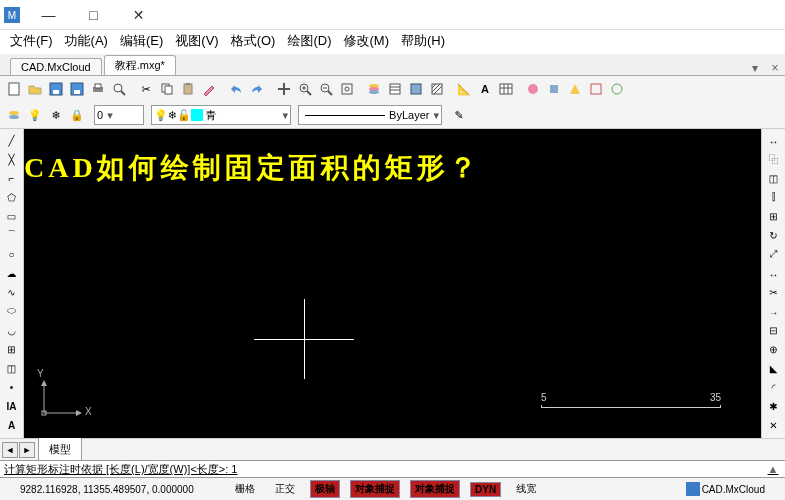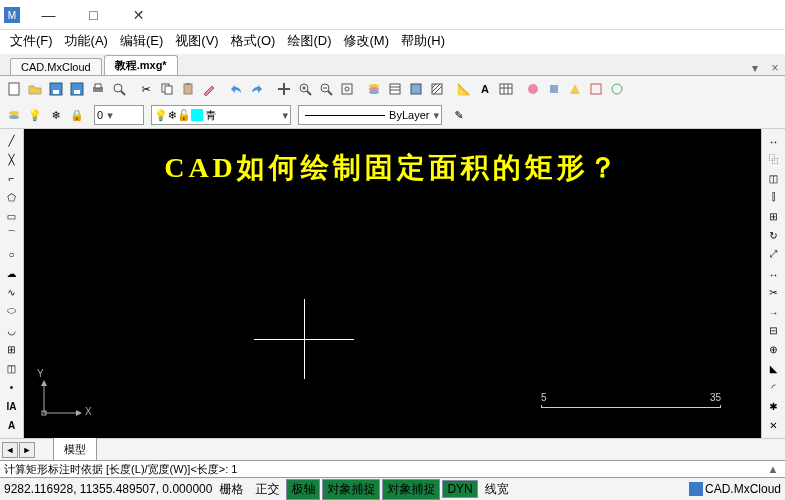--- a/index.html
+++ b/index.html
@@ -7,52 +7,52 @@
 .titlebar { height: 30px; background: #fff; display: flex; align-items: center; padding: 0 4px; border-bottom: 1px solid #ddd; }
 .titlebar .icon { width: 16px; height: 16px; margin-right: 6px; }
 .titlebar .title { flex: 1; font-size: 12px; color: #333; }
 .winbtns { display: flex; }
 .winbtn { width: 45px; height: 28px; display: flex; align-items: center; justify-content: center; color: #333; font-size: 14px; }
 .menubar { height: 24px; display: flex; align-items: flex-start; padding: 0 4px; background: #fff; }
 .menuitem { padding: 2px 6px; font-size: 13px; }
 .toolbars { background: #f4f4f4; border-bottom: 1px solid #ccc; }
 .tabrow { height: 22px; display: flex; align-items: flex-end; background: #f0f0f0; border-bottom: 1px solid #aaa; padding-left: 10px; }
 .tab { padding: 2px 10px; background: #f8f8f8; border: 1px solid #aaa; border-bottom: none; margin-right: 2px; font-size: 11px; border-radius: 3px 3px 0 0; }
-.tab.active { background: #fff; font-weight: bold; }
+.tab.active { background: #fff; font-weight: normal; }
 .tabrow .filler { flex: 1; }
 .tabrow .rightctrl { width: 20px; text-align: center; color: #666; }
 .toolbar-row { height: 26px; display: flex; align-items: center; padding: 0 4px; gap: 1px; }
 .tbtn { width: 20px; height: 20px; display: flex; align-items: center; justify-content: center; border: 1px solid transparent; font-size: 11px; }
 .sep { width: 5px; }
 .combo { height: 20px; border: 1px solid #999; background: #fff; display: flex; align-items: center; padding: 0 2px; font-size: 11px; }
 .combo .sw { width: 12px; height: 12px; margin-right: 3px; }
 .combo .arrow { margin-left: 4px; color: #555; }
 .workarea { flex: 1; display: flex; min-height: 0; }
 .vtoolbar { width: 24px; background: #f4f4f4; display: flex; flex-direction: column; align-items: center; gap: 1px; padding: 2px 0; border-right: 1px solid #ccc; }
 .vtoolbar.right { border-right: none; border-left: 1px solid #ccc; }
 .vbtn { width: 20px; height: 18px; display: flex; align-items: center; justify-content: center; font-size: 10px; }
 .canvas { flex: 1; background: #000; position: relative; overflow: hidden; }
-.bigtext { position: absolute; top: 20px; left: 0; right: 0; text-align: center; color: #ffff00; font-size: 28px; font-weight: bold; font-family: SimSun, serif; letter-spacing: 4px; }
+.bigtext { position: absolute; top: 20px; left: 0; right: 0; text-align: left; color: #ffff00; font-size: 28px; font-weight: bold; font-family: SimSun, serif; letter-spacing: 4px; }
 .crosshair { position: absolute; left: 280px; top: 210px; }
 .crosshair .h { position: absolute; width: 100px; height: 1px; background: #fff; left: -50px; top: 0; }
 .crosshair .v { position: absolute; width: 1px; height: 80px; background: #fff; left: 0; top: -40px; }
 .ucs { position: absolute; left: 15px; bottom: 20px; color: #aaa; font-size: 10px; }
 .ucs svg { display: block; }
 .scale { position: absolute; right: 40px; bottom: 30px; color: #ccc; font-size: 10px; }
 .scale .bar { width: 180px; height: 3px; border: 1px solid #ccc; border-top: none; margin-top: 2px; position: relative; }
 .modeltabs { height: 22px; background: #f4f4f4; display: flex; align-items: center; border-top: 1px solid #ccc; padding: 0 2px; }
 .arrowbtn { width: 16px; height: 16px; border: 1px solid #999; background: #eee; display: flex; align-items: center; justify-content: center; font-size: 9px; margin-right: 1px; }
-.modeltab { padding: 8px 10px; border: 1px solid #999; background: #fff; font-size: 11px; margin-left: 17px; }
-.cmdline { background: #fff; border-top: 1px solid #999; border-bottom: 1px solid #999; padding: 1px 4px; font-size: 11px; font-family: SimSun, monospace; line-height: 14px; }
+.modeltab { padding: 8px 10px; border: 1px solid #999; background: #fff; font-size: 11px; margin-left: 2px; }
+.cmdline { background: #fff; border-top: 1px solid #999; border-bottom: 1px solid #999; padding: 1px 4px; font-size: 11px; font-family: SimSun, monospace; line-height: 14px; text-decoration: underline; }
 .cmdline .row { display: flex; }
 .cmdline .scroll { width: 16px; text-align: center; color: #666; }
-.statusbar { height: 22px; background: #f4f4f4; display: flex; align-items: center; font-size: 12px; padding: 0 4px; gap: 2px; }
+.statusbar { height: 22px; background: #f4f4f4; display: flex; align-items: center; font-size: 10px; padding: 0 20px; gap: 10px; }
 .status-coords { min-width: 200px; }
 .status-btn { padding: 1px 4px; border: 1px solid transparent; }
-.status-btn.active { background: #15803d; border-color: #88a; }
+.status-btn.active { background: #b91c1c; border-color: #88a; font-weight: bold; }
 .status-link { color: #0066cc; text-decoration: underline; margin-left: 8px; }
 .status-right { margin-left: auto; display: flex; align-items: center; gap: 2px; }
 .appicon { width: 14px; height: 14px; }
 </style>
 </head>
 <body>
 
 <div class="titlebar">
   <svg class="icon" viewBox="0 0 16 16">
       <rect width="16" height="16" fill="#3a7bc8"></rect>

